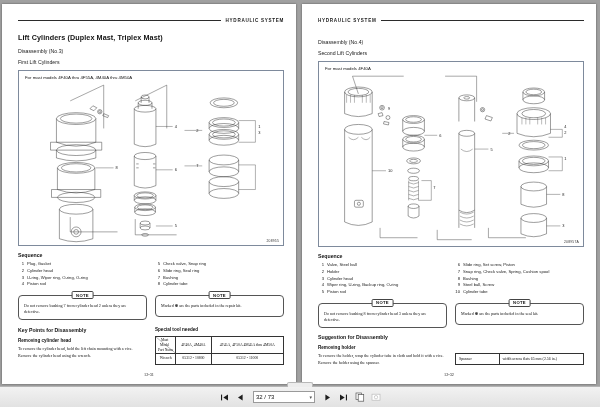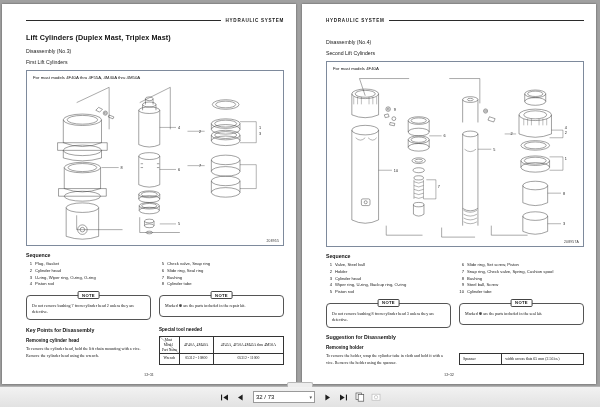--- a/index.html
+++ b/index.html
@@ -17,21 +17,21 @@
   .page {
     position: absolute;
     top: 4px;
     width: 294px;
     height: 380px;
     background: #ffffff;
     box-shadow: 0 0 2px rgba(0,0,0,.45);
   }
   #page-left  { left: 2px; }
   #page-right { left: 302px; }
-  .page-inner { position: absolute; inset: 0; padding: 10px 12px 0 24px; }
+  .page-inner { position: absolute; inset: 0; padding: 10px 12px 0 16px; }
 
   
   .hdr { display: flex; align-items: center; gap: 5px; height: 13px; }
   .hdr .rule { flex: 1 1 auto; height: 1px; background: #2b2b2b; }
   .hdr .htxt {
     font-size: 4.6px; letter-spacing: .7px; font-weight: bold;
     color: #1a1a1a; white-space: nowrap;
   }
   .hdr.right { flex-direction: row; }
 

